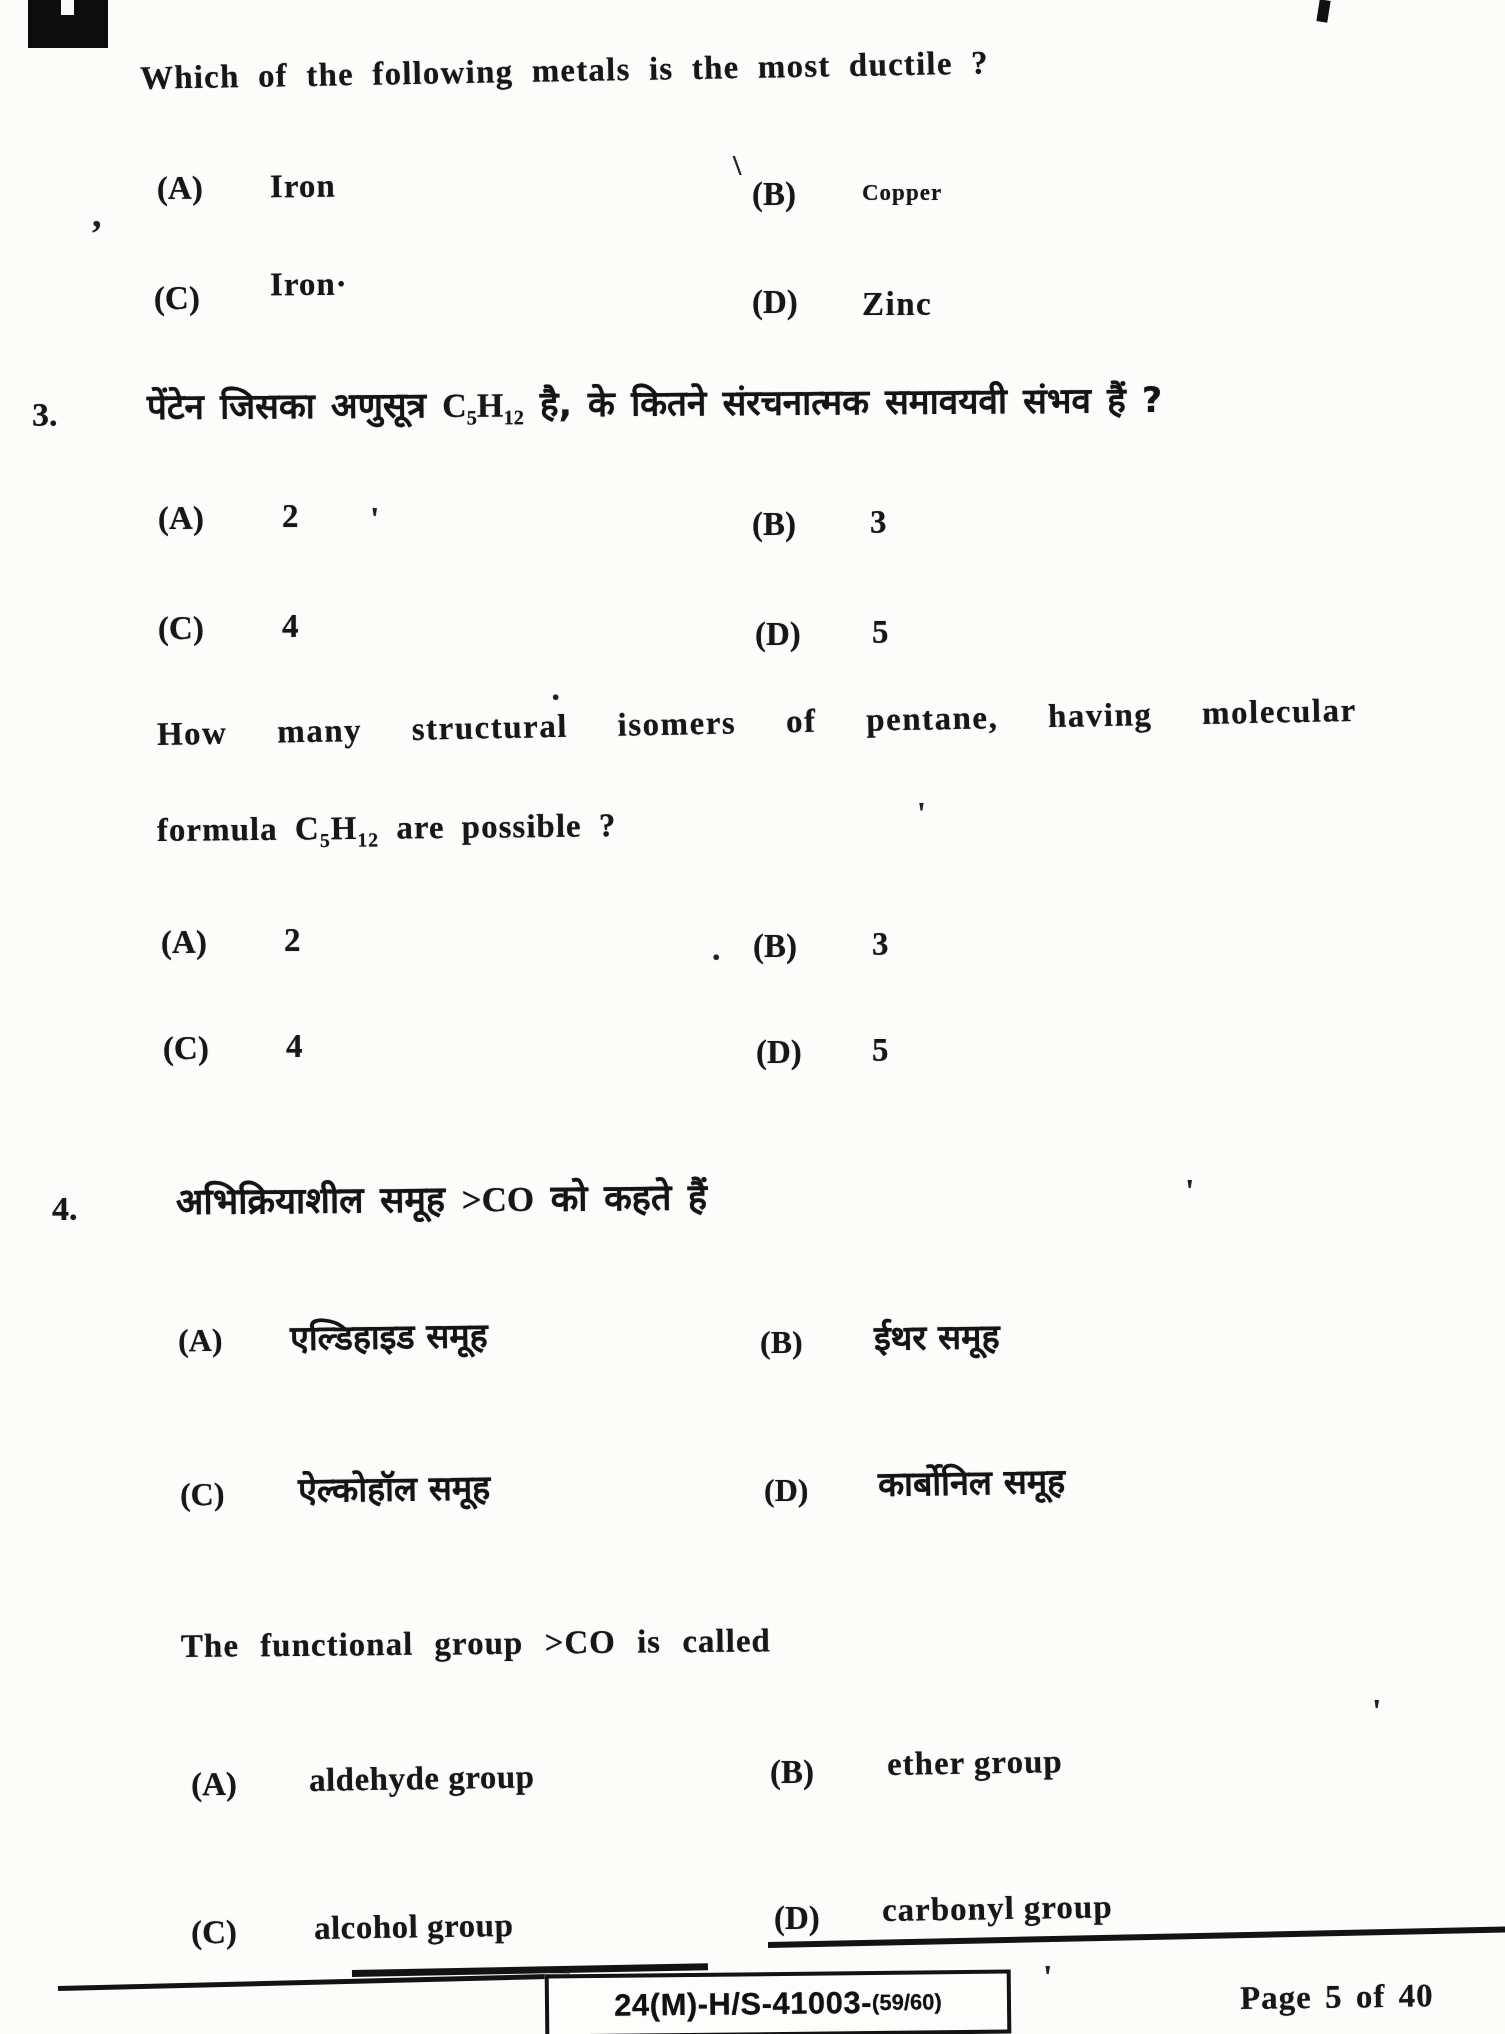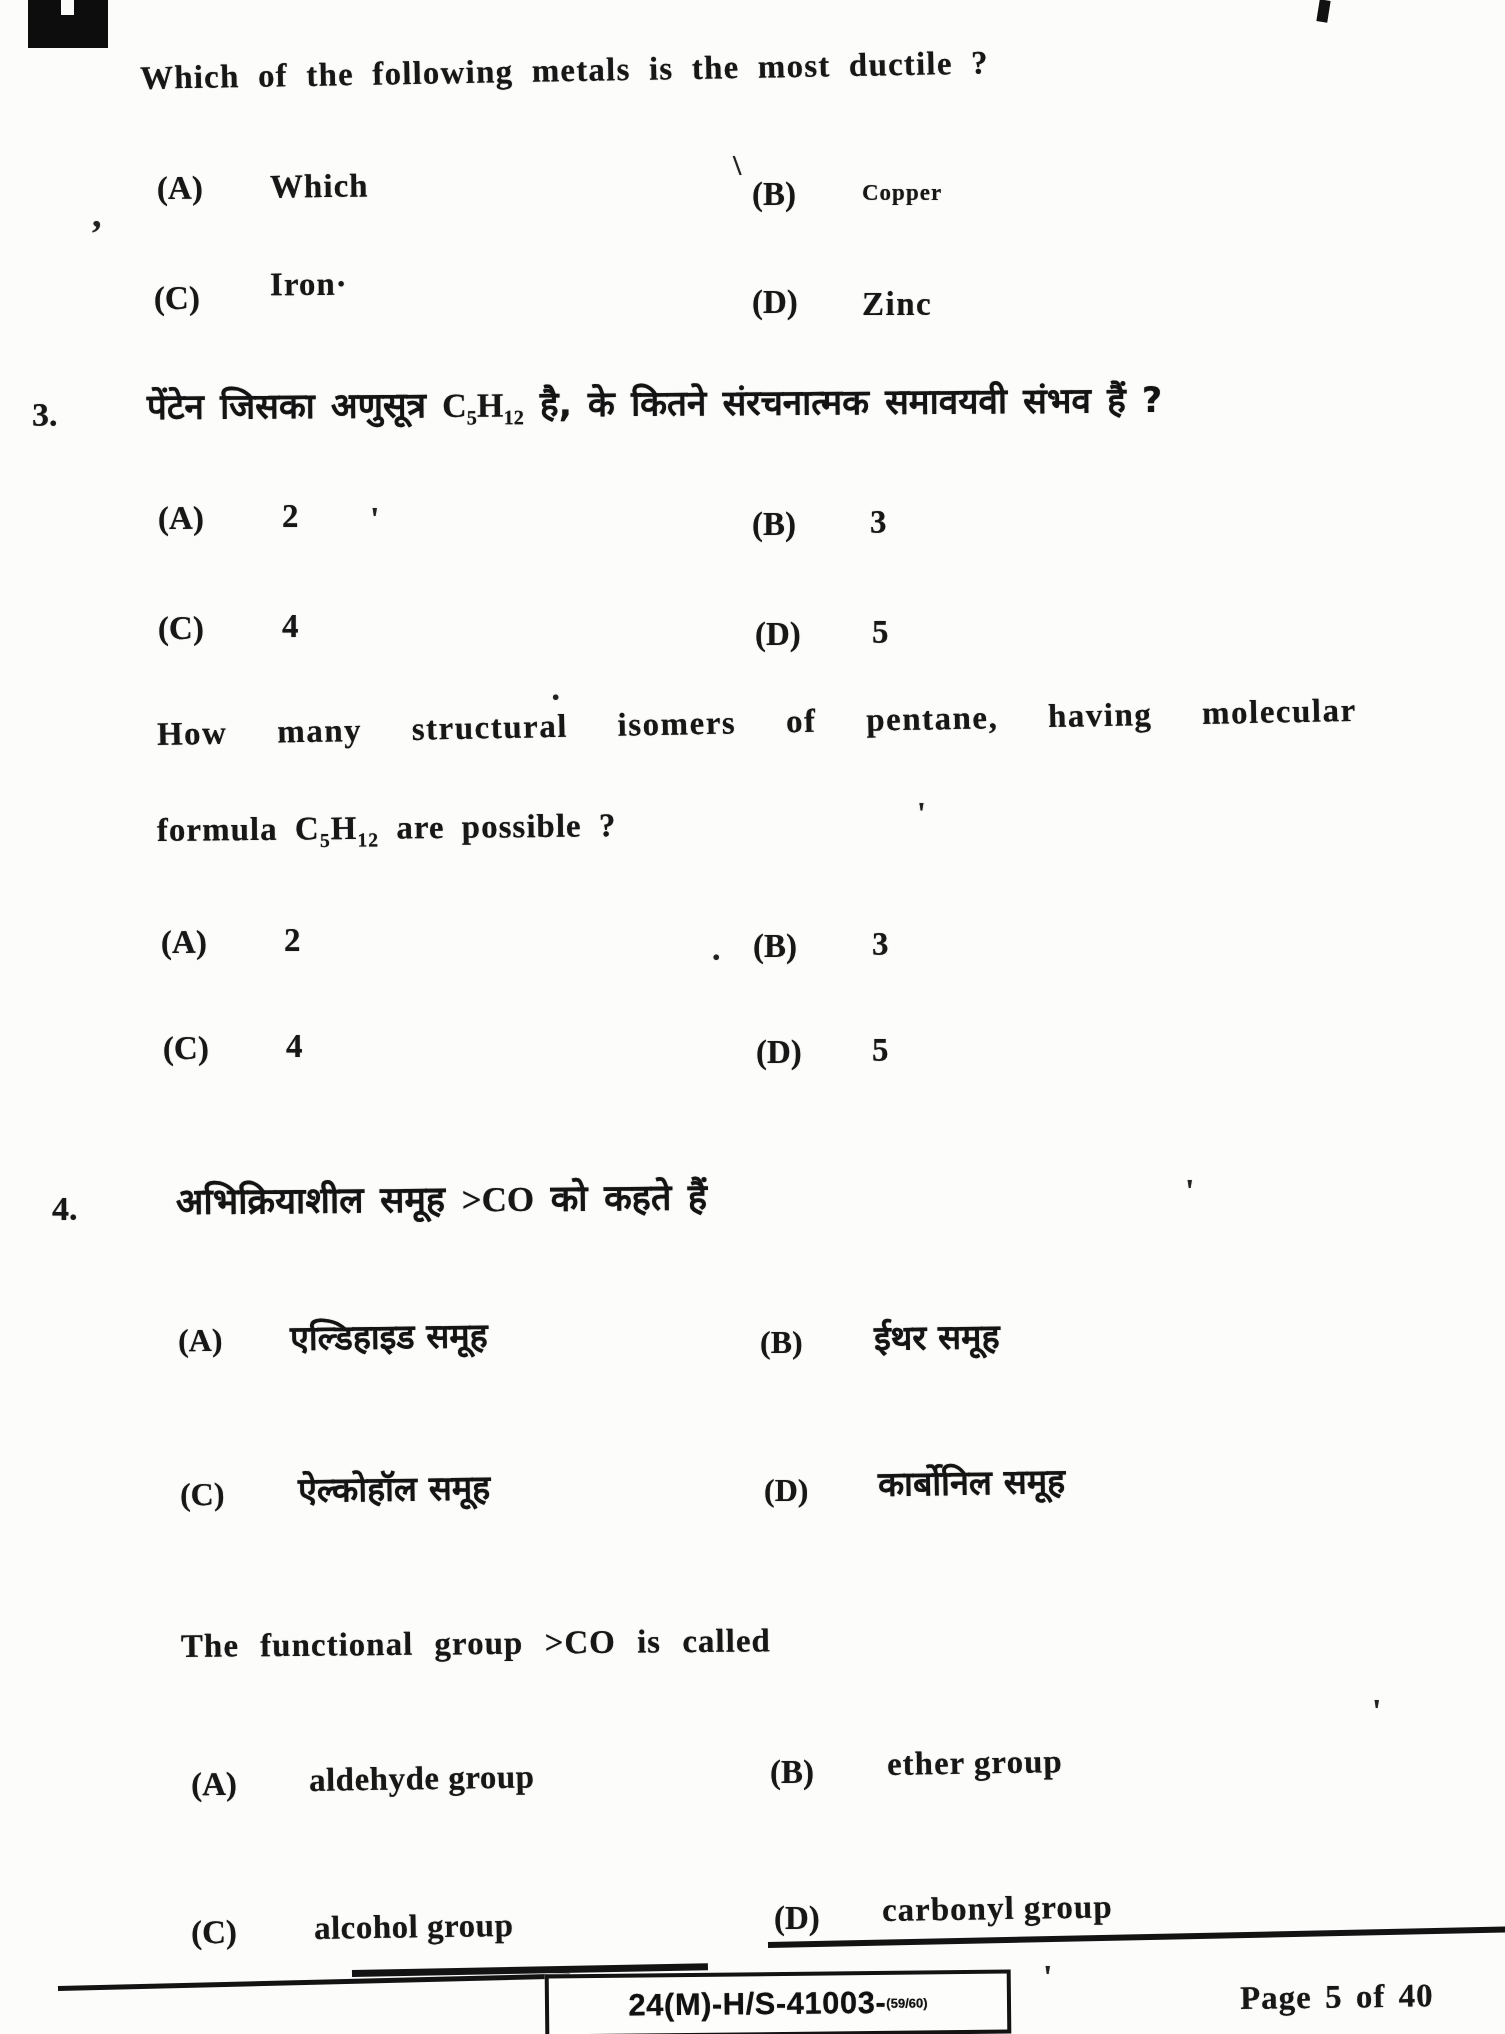--- a/index.html
+++ b/index.html
@@ -36,21 +36,21 @@
 
   <div class="abs" style="left:28px;top:0;width:80px;height:48px;background:#0d0d0d;">
     <div style="position:absolute;left:33px;top:0;width:13px;height:15px;background:#fafaf8;"></div>
   </div>
 
   <div class="abs" style="left:1318px;top:0;width:11px;height:22px;background:#111;transform:rotate(9deg);"></div>
 
   <div class="abs en" style="left:140px;top:60px;font-size:33px;letter-spacing:1.2px;word-spacing:9px;transform:rotate(-1.05deg);transform-origin:left center;">Which of the following metals is the most ductile ?</div>
 
   <div class="abs en" style="left:157px;top:170px;font-size:33px;transform:rotate(-0.6deg);">(A)</div>
-  <div class="abs en" style="left:270px;top:168px;font-size:33px;letter-spacing:1px;transform:rotate(-0.6deg);">Which</div>
+  <div class="abs en" style="left:270px;top:168px;font-size:33px;letter-spacing:1px;transform:rotate(-0.6deg);">Iron</div>
   <div class="abs en artifact" style="left:733px;top:148px;font-size:30px;">\</div>
   <div class="abs en" style="left:752px;top:176px;font-size:33px;">(B)</div>
   <div class="abs en" style="left:862px;top:180px;font-size:23px;letter-spacing:1px;">Copper</div>
 
   <div class="abs en artifact" style="left:92px;top:192px;font-size:38px;">,</div>
 
   <div class="abs en" style="left:154px;top:280px;font-size:33px;transform:rotate(-0.5deg);">(C)</div>
   <div class="abs en" style="left:270px;top:266px;font-size:33px;letter-spacing:1px;transform:rotate(-0.5deg);">Iron·</div>
   <div class="abs en" style="left:752px;top:284px;font-size:33px;">(D)</div>
   <div class="abs en" style="left:862px;top:286px;font-size:33px;letter-spacing:1.5px;font-family:Liberation Serif, serif;">Zinc</div>
@@ -119,19 +119,19 @@
   <div class="abs en" style="left:314px;top:1910px;font-size:33px;letter-spacing:0.5px;transform:rotate(-0.9deg);transform-origin:left center;">alcohol group</div>
   <div class="abs en" style="left:774px;top:1900px;font-size:33px;">(D)</div>
   <div class="abs en" style="left:882px;top:1892px;font-size:33px;letter-spacing:1px;transform:rotate(-0.9deg);transform-origin:left center;">carbonyl group</div>
 
   <div class="abs rule" style="left:58px;top:1986px;width:512px;height:5px;transform:rotate(-1.4deg);transform-origin:left center;"></div>
   <div class="abs rule" style="left:352px;top:1970px;width:356px;height:7px;transform:rotate(-1.1deg);transform-origin:left center;"></div>
   <div class="abs rule" style="left:768px;top:1942px;width:742px;height:6px;transform:rotate(-1.2deg);transform-origin:left center;"></div>
 
   <div class="abs" style="left:545px;top:1972px;width:458px;height:56px;border:4px solid #131313;background:#fdfdfc;display:flex;align-items:center;justify-content:center;transform:rotate(-0.6deg);">
     <span class="mono-code" style="font-size:31px;letter-spacing:0.5px;">24(M)-H/S-41003-</span>
-    <span class="mono-code" style="font-size:13px;">(59/60)</span>
+    <span class="mono-code" style="font-size:22px;">(59/60)</span>
   </div>
   <div class="abs en artifact" style="left:1043px;top:1958px;font-size:34px;">'</div>
 
   <div class="abs en" style="left:1240px;top:1980px;font-size:33px;letter-spacing:1px;word-spacing:4px;transform:rotate(-0.8deg);transform-origin:left center;">Page 5 of 40</div>
 
 </div>
 
 </body></html>

